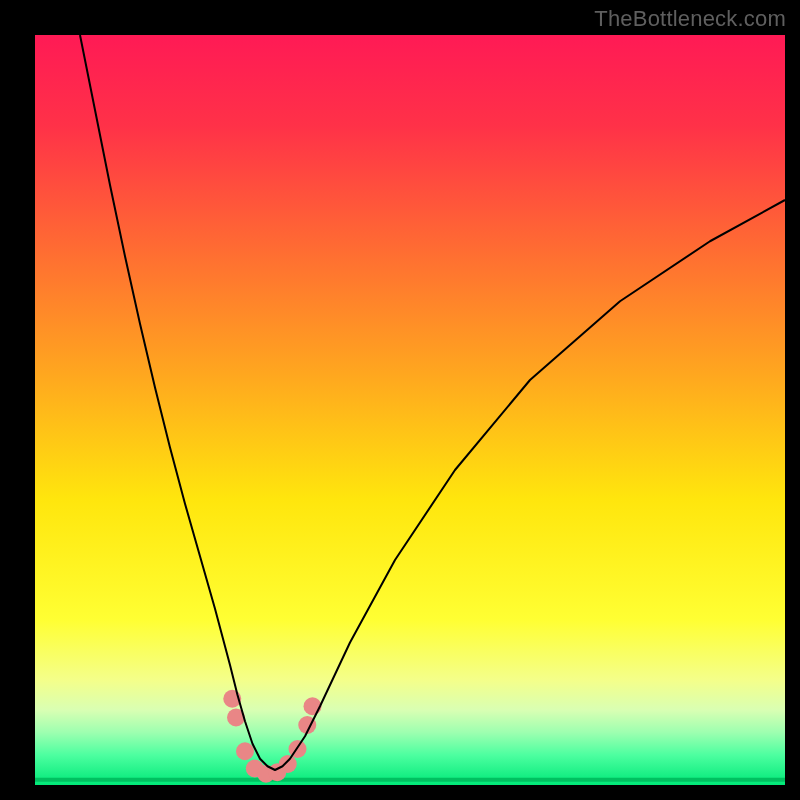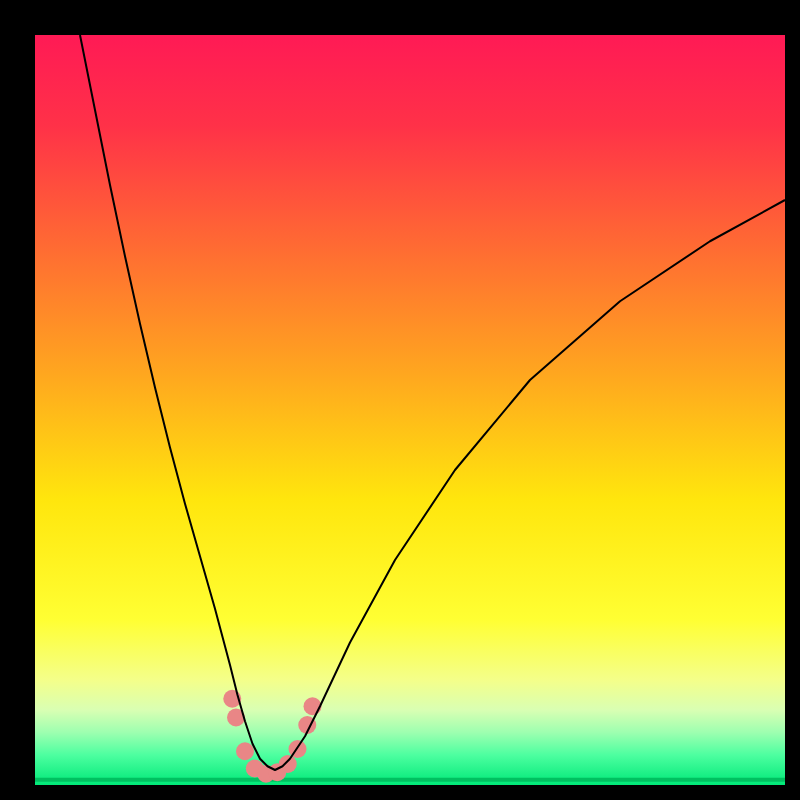--- a/index.html
+++ b/index.html
@@ -39,20 +39,21 @@
     font-size: 22px;
     color: #5f5f5f;
     font-weight: 500;
     letter-spacing: 0.2px;
   }
 </style>
 </head>
 <body>
 
 <div class="frame">
+  <div class="watermark">TheBottleneck.com</div>
   <div class="plot-area">
     <svg class="gradient" viewBox="0 0 750 750" preserveAspectRatio="none">
       <defs>
         <linearGradient id="bg-grad" x1="0" y1="0" x2="0" y2="1">
             <stop offset="0%" stop-color="#ff1a55"></stop>
             <stop offset="12%" stop-color="#ff3148"></stop>
             <stop offset="28.000000000000004%" stop-color="#ff6a33"></stop>
             <stop offset="45%" stop-color="#ffa61f"></stop>
             <stop offset="62%" stop-color="#ffe60d"></stop>
             <stop offset="78%" stop-color="#ffff33"></stop>

